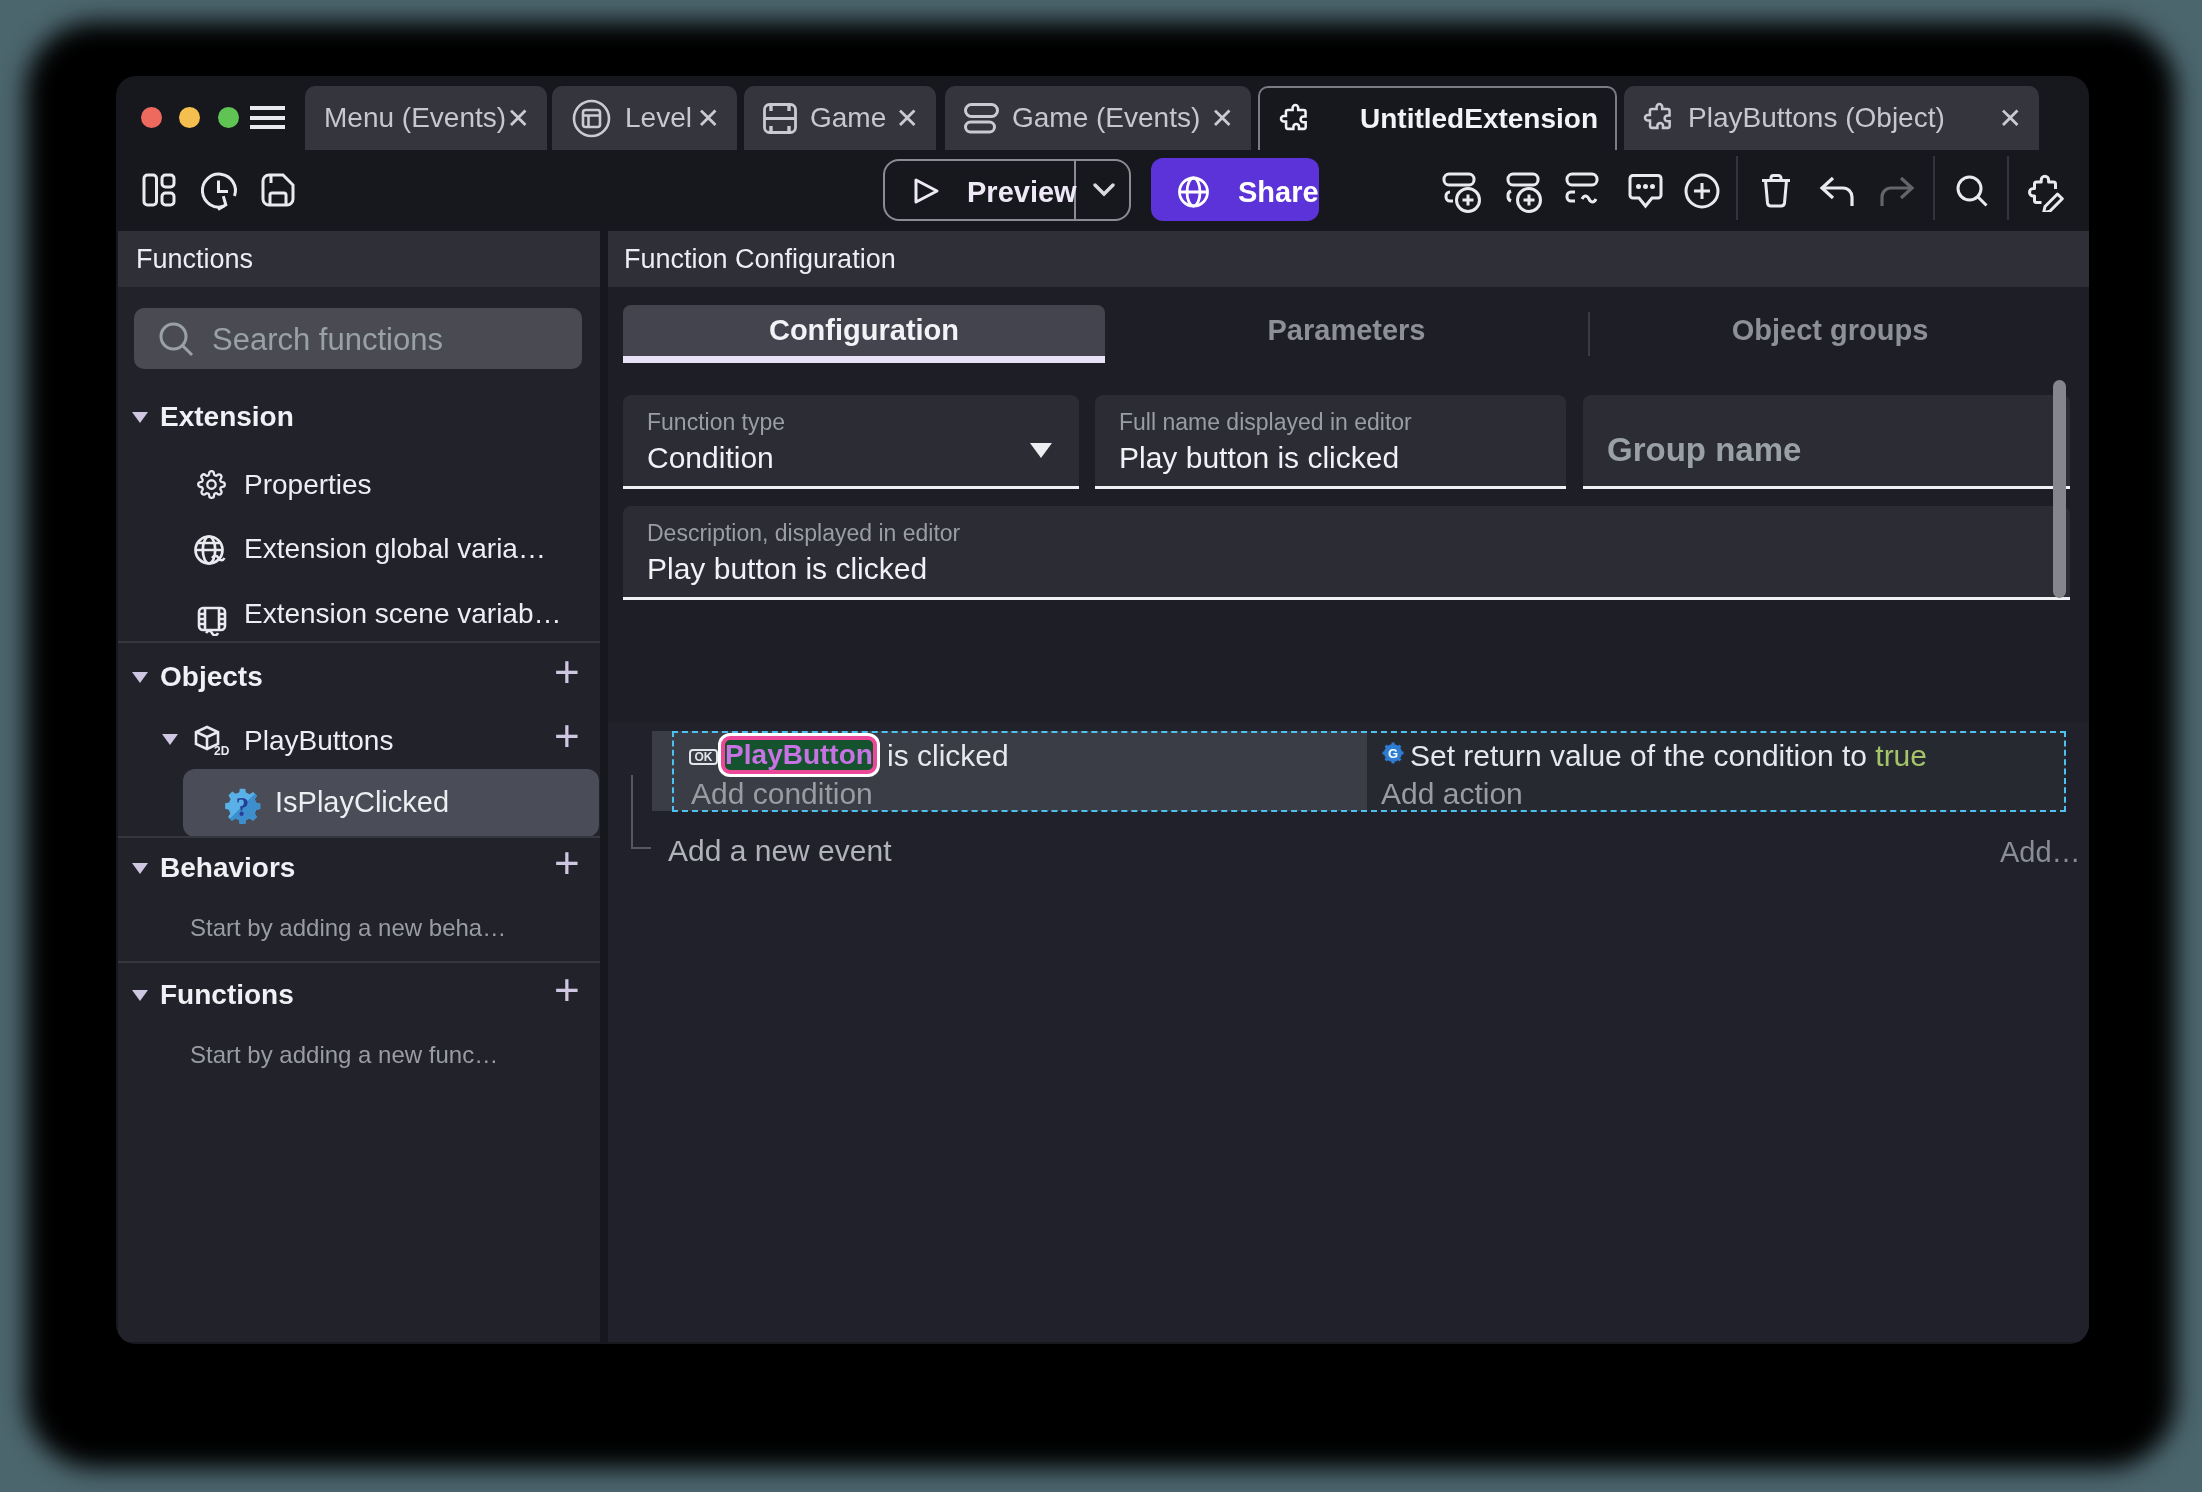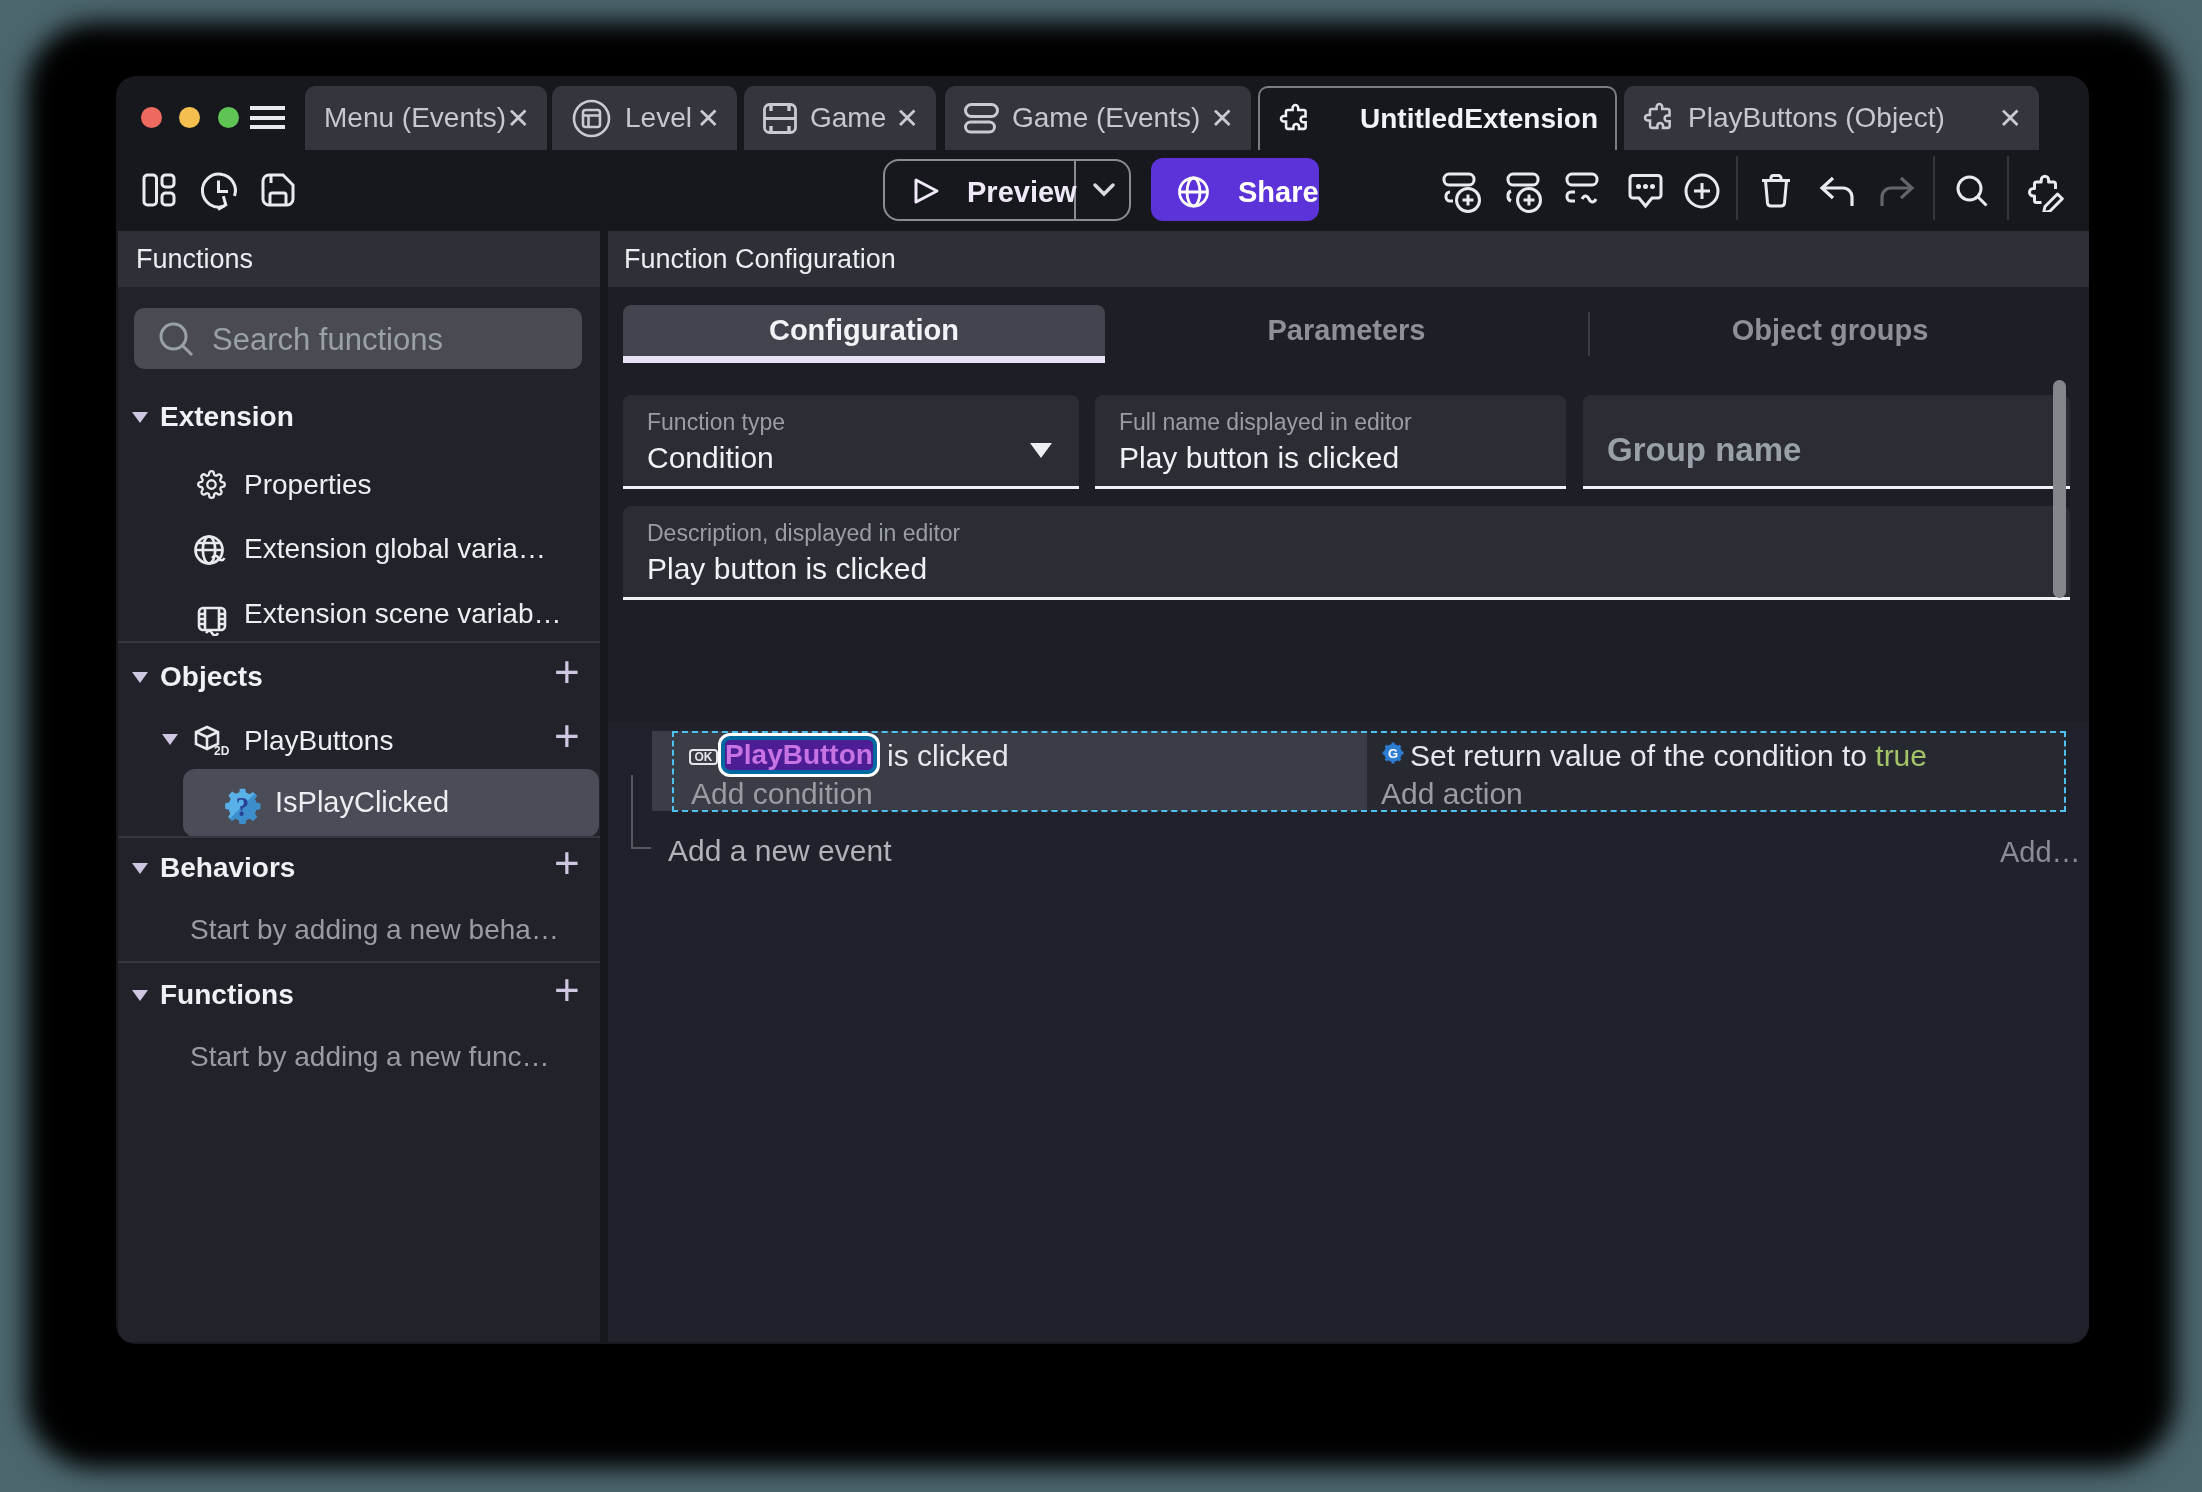--- a/index.html
+++ b/index.html
@@ -9,21 +9,21 @@
 #shadowplate { position:absolute; left:26px; top:22px; width:2150px; height:1446px; background:#000; border-radius:70px; filter:blur(12px); }
 #win { position:absolute; left:116px; top:76px; width:1973px; height:1268px; background:#17181d; border-radius:20px; overflow:hidden; }
 .tab { position:absolute; top:10px; height:64px; background:#34353d; border-radius:10px 10px 0 0; display:flex; align-items:center; color:#c6c8ce; font-size:28px; white-space:nowrap; padding:0 17px 0 19px; }
 .tab .x { font-size:28px; color:#c9cbd1; margin-left:auto; font-weight:400; }
 .tab svg { margin-right:13px; flex:none; }
 .hdrband { position:absolute; background:#2e2f37; color:#eceef2; font-size:27px; display:flex; align-items:center; }
 .treehdr { position:absolute; color:#f0f1f5; font-size:28px; font-weight:700; }
 .tri { position:absolute; width:0; height:0; border-left:8px solid transparent; border-right:8px solid transparent; border-top:11px solid #cfc6e2; }
 .plus { position:absolute; color:#cfc6e2; font-size:44px; font-weight:300; }
 .row-txt { position:absolute; color:#eceef2; font-size:28px; white-space:nowrap; }
-.grey-txt { position:absolute; color:#9a9ca4; font-size:28px; white-space:nowrap; }
+.grey-txt { position:absolute; color:#9a9ca4; font-size:24px; white-space:nowrap; }
 .sep { position:absolute; height:2px; background:#35363e; }
 .vsep { position:absolute; width:2px; height:64px; background:#34353c; }
 .field { position:absolute; background:#2b2c34; border-radius:8px 8px 0 0; border-bottom:3px solid #f0f1f4; }
 .field .lab { position:absolute; left:24px; top:14px; color:#999da6; font-size:23px; }
 .field .val { position:absolute; left:24px; top:46px; color:#f0f2f6; font-size:30px; white-space:nowrap; }
 .ticon { position:absolute; }
 svg { display:block; }
 </style>
 </head>
 <body>
@@ -256,21 +256,21 @@
   </div>
   <div class="abs" style="left:1937px;top:304px;width:13px;height:218px;background:#85868c;border-radius:7px;"></div>
 
   <div class="abs" style="left:492px;top:646px;width:1481px;height:620px;background:#20212a;"></div>
   <div class="abs" style="left:536px;top:655px;width:715px;height:80px;background:#3a3d46;"></div>
   <div class="abs" style="left:1251px;top:655px;width:699px;height:80px;background:#272931;"></div>
   <div class="abs" style="left:556px;top:655px;width:1394px;height:81px;border:2px dashed #4fc1ef;"></div>
 
   <div class="abs" style="left:573px;top:673px;width:29px;height:16px;border:2px solid #e3e5ea;border-radius:4px;color:#e3e5ea;font-size:12px;font-weight:700;text-align:center;line-height:12px;">OK</div>
 
-  <div class="abs" style="left:605px;top:660px;width:156px;height:38px;background:#4c1d95;border:4px solid #0369a1;border-radius:9px;box-shadow:0 0 0 3px #ffffff;color:#c873e3;font-size:28px;font-weight:700;text-align:center;line-height:30px;">PlayButton</div>
+  <div class="abs" style="left:605px;top:660px;width:156px;height:38px;background:#14532d;border:4px solid #ec4899;border-radius:9px;box-shadow:0 0 0 3px #ffffff;color:#c873e3;font-size:28px;font-weight:700;text-align:center;line-height:30px;">PlayButton</div>
   <div class="abs" style="left:771px;top:663px;color:#e6e8ee;font-size:30px;">is clicked</div>
   <div class="grey-txt" style="left:575px;top:701px;font-size:30px;">Add condition</div>
 
   <svg class="ticon" style="left:1265px;top:665px;" width="24" height="24" viewBox="0 0 24 24">
       <circle cx="12" cy="12" r="9" fill="#2d7dd2"></circle>
       <g stroke="#2d7dd2" stroke-width="3">
         <path d="M12 1.5 V5 M12 19 V22.5 M1.5 12 H5 M19 12 H22.5 M4.6 4.6 L7 7 M17 17 L19.4 19.4 M19.4 4.6 L17 7 M7 17 L4.6 19.4"></path>
       </g>
       <text x="12" y="17" font-size="13" font-weight="700" fill="#fff" text-anchor="middle" font-family="Liberation Sans">G</text>
     </svg>

